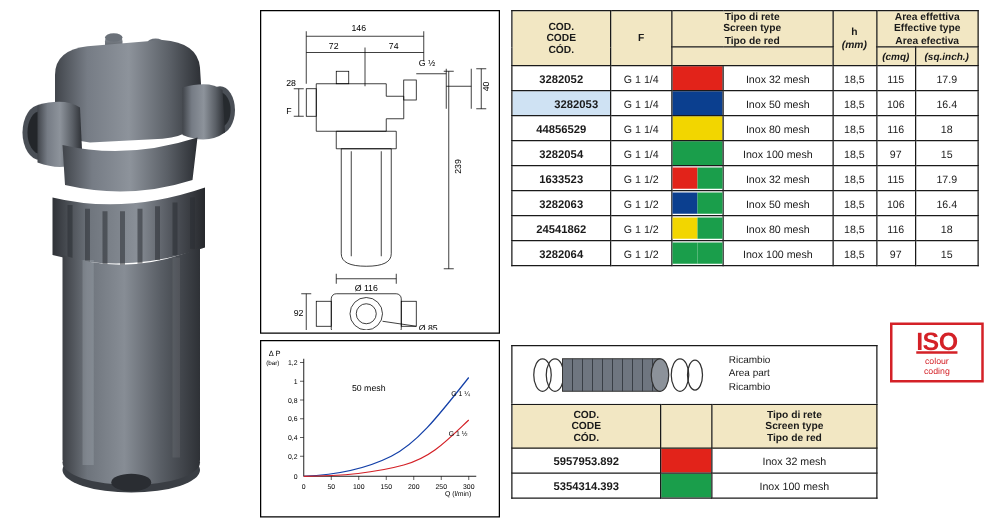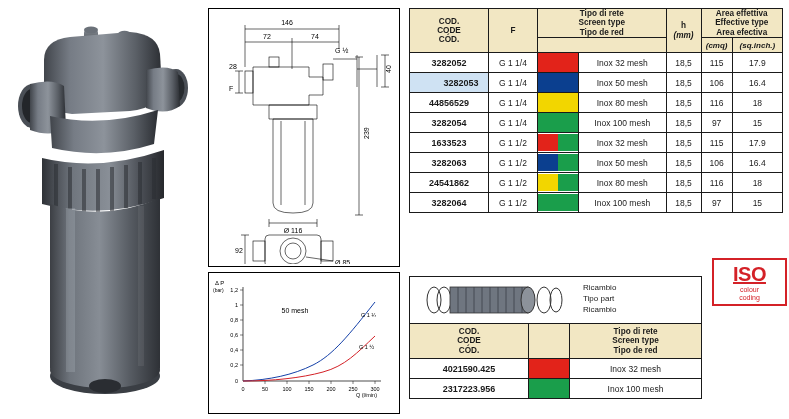--- a/index.html
+++ b/index.html
@@ -443,21 +443,21 @@
           <line x1="86" y1="4" x2="86" y2="30"></line>
             <line x1="94" y1="4" x2="94" y2="30"></line>
           <line x1="102" y1="4" x2="102" y2="30"></line>
         </g>
         <ellipse cx="108" cy="17" rx="7" ry="13" fill="#8c929a" stroke="#333" stroke-width="1"></ellipse>
         <ellipse cx="124" cy="17" rx="7" ry="13" fill="none" stroke="#333" stroke-width="1"></ellipse>
         <ellipse cx="136" cy="17" rx="6" ry="12" fill="none" stroke="#333" stroke-width="1"></ellipse>
       </svg>
       <div class="lbl">
         <div>Ricambio</div>
-        <div>Tipo part</div>
+        <div>Area part</div>
         <div>Ricambio</div>
       </div>
     </div>
 
     <table class="table-spare">
       <thead>
         <tr>
           <th style="width:118px">
             <div>COD.</div>
             <div>CODE</div>
@@ -466,28 +466,28 @@
           <th style="width:40px"></th>
           <th>
             <div>Tipo di rete</div>
             <div>Screen type</div>
             <div>Tipo de red</div>
           </th>
         </tr>
       </thead>
       <tbody id="spare-body">
           <tr>
-            <td class="code2">4021590.425</td>
+            <td class="code2">5957953.892</td>
             <td class="swatch">
               <span class="sw" style="background: rgb(226, 35, 26);"></span>
             </td>
             <td>Inox 32 mesh</td>
           </tr>
           <tr>
-            <td class="code2">2317223.956</td>
+            <td class="code2">5354314.393</td>
             <td class="swatch">
               <span class="sw" style="background: rgb(26, 158, 75);"></span>
             </td>
             <td>Inox 100 mesh</td>
           </tr>
         </tbody>
     </table>
   </div>
 
   <div class="iso">

